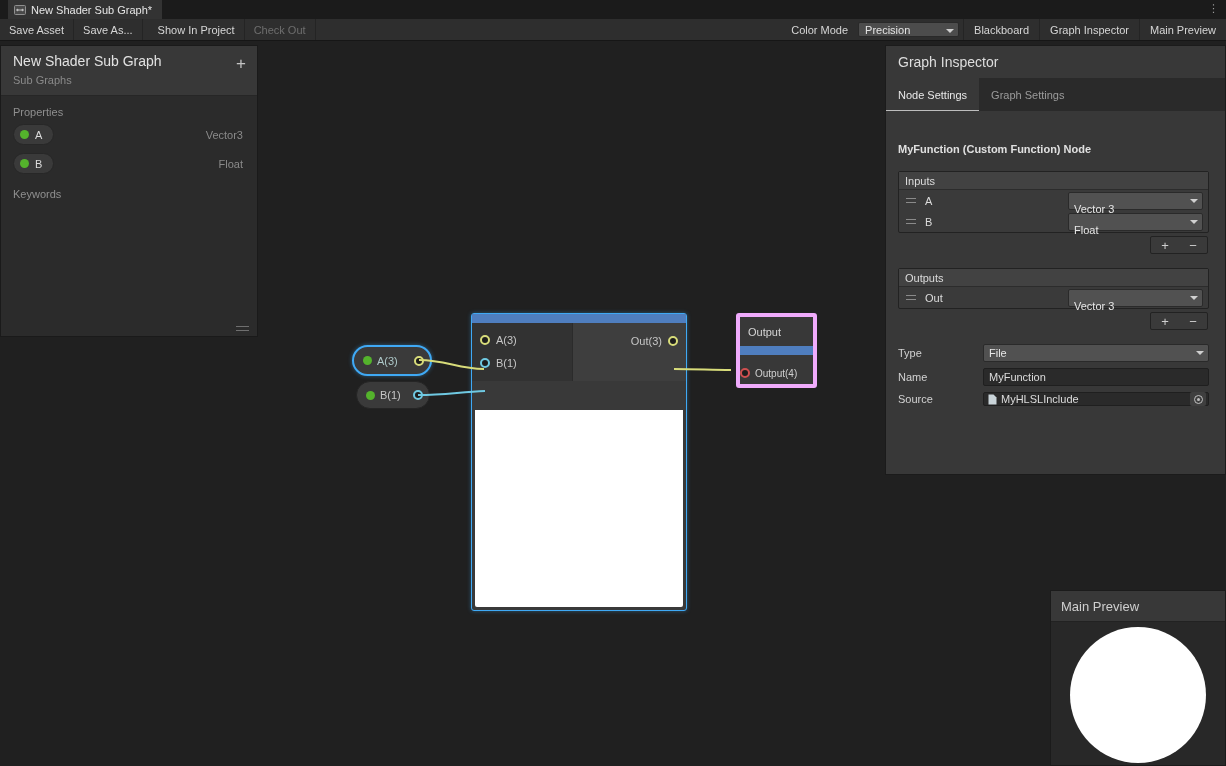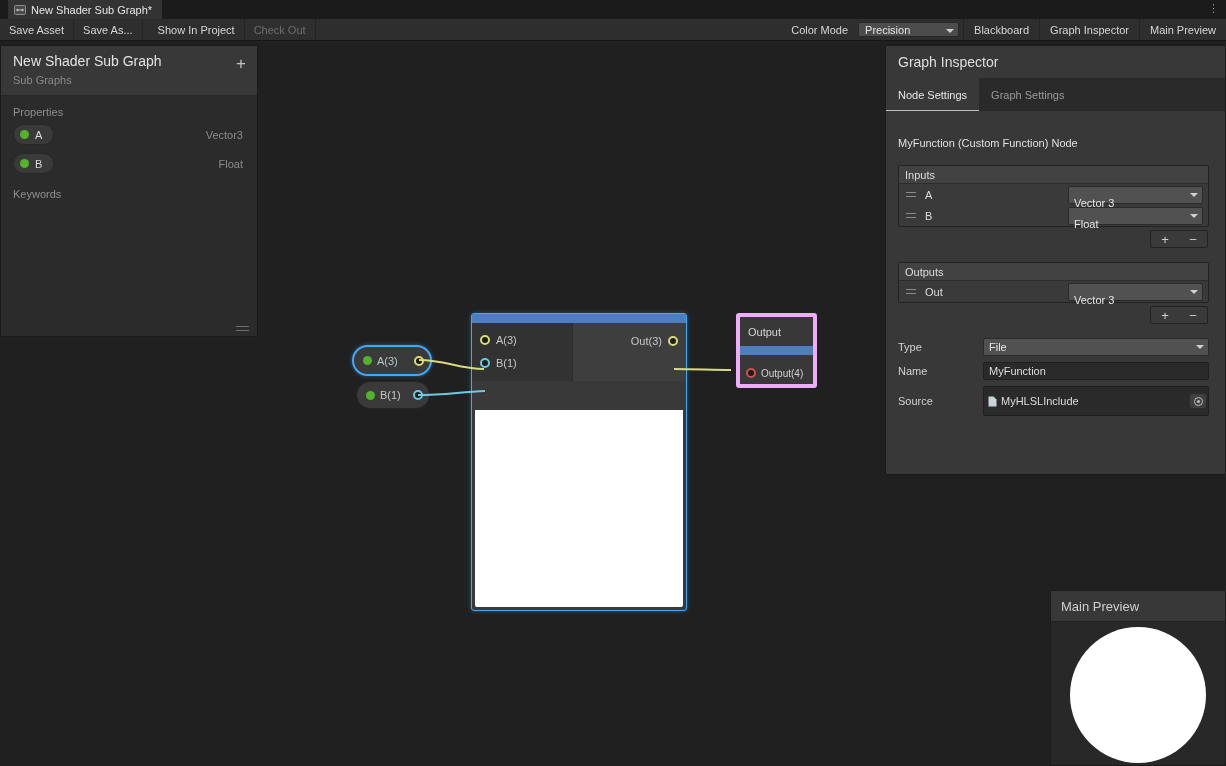--- a/index.html
+++ b/index.html
@@ -56,21 +56,21 @@
   .gn-strip{ height:9px; background:var(--accent-blue); }
   .fn-ports{ height:58px; display:flex; }
   .fn-in{ width:101px; background:#323232; border-right:1px solid #2b2b2b; padding-top:5px; }
   .fn-port-row{ height:23px; display:flex; align-items:center; gap:6px; padding-left:8px; color:#c6c6c6; }
   .fn-outcol{ flex:1; background:#3e3e3e; position:relative; }
   .fn-out-row{ position:absolute; right:8px; top:12px; display:flex; align-items:center; gap:6px; color:#c6c6c6; }
   .fn-preview{ position:absolute; left:3px; right:3px; top:96px; bottom:3px; background:#ffffff; border-radius:0 0 2px 2px; }
 
   .node-out{ left:736px; top:313px; width:81px; height:75px; background:#383838; border:4px solid #f0abfc; }
   .node-out .gn-title{ padding:0 8px; }
-  .on-row{ height:36px; display:flex; align-items:center; gap:5px; padding-left:6px; color:#d0d0d0; font-size:10px; }
+  .on-row{ height:36px; display:flex; align-items:center; gap:5px; color:#d0d0d0; font-size:10px; }
 
   
   .blackboard{ position:absolute; left:0; top:45px; width:258px; height:292px; background:rgba(43,43,43,.97); border:1px solid #1a1a1a; z-index:20; }
   .bb-header{ height:50px; background:var(--panel-bg); border-bottom:1px solid #262626; padding:7px 10px 0 12px; position:relative; }
   .bb-title{ font-size:14px; color:#e2e2e2; }
   .bb-sub{ font-size:11px; color:#8a8a8a; margin-top:5px; }
   .bb-add{ position:absolute; right:11px; top:9px; font-size:17px; color:#c4c4c4; line-height:1; }
   .bb-section{ font-size:11px; color:#8f8f8f; padding:10px 12px 2px; }
   .bb-row{ height:29px; display:flex; align-items:center; padding:0 14px 0 12px; }
   .bb-pill{ display:inline-flex; align-items:center; gap:6px; height:21px; padding:0 11px 0 6px; background:#3a3a3a; border:1px solid #272727; border-radius:11px; }
@@ -78,36 +78,36 @@
   .bb-type{ margin-left:auto; font-size:11px; color:#8a8a8a; }
   .grip{ position:absolute; right:8px; bottom:5px; width:13px; height:5px; border-top:1px solid #6f6f6f; border-bottom:1px solid #6f6f6f; }
 
   
   .inspector{ position:absolute; left:885px; top:45px; width:341px; height:430px; background:var(--panel-bg); border:1px solid #1b1b1b; z-index:20; }
   .gi-header{ height:32px; display:flex; align-items:center; padding:0 12px; font-size:14px; color:#dedede; }
   .gi-tabs{ height:33px; background:#2a2a2a; display:flex; }
   .gi-tab{ padding:0 12px; display:flex; align-items:center; font-size:11px; color:#9b9b9b; }
   .gi-tab.active{ background:var(--panel-bg); color:#e8e8e8; box-shadow:inset 0 -1px 0 #bdbdbd; }
   .gi-body{ padding:12px 16px 0 12px; }
-  .gi-node-title{ font-size:11px; font-weight:normal; color:#e0e0e0; margin:14px 0 16px; }
+  .gi-node-title{ font-size:11px; font-weight:bold; color:#e0e0e0; margin:20px 0 16px; }
   .rlist{ border:1px solid #222222; background:#3a3a3a; border-radius:2px; }
   .rl-header{ height:18px; background:#424242; border-bottom:1px solid #2c2c2c; font-size:11px; color:#dcdcdc; display:flex; align-items:center; padding:0 6px; }
   .rl-row{ height:21px; display:flex; align-items:center; padding:0 5px 0 7px; }
   .rl-handle{ width:10px; height:5px; border-top:1px solid #8a8a8a; border-bottom:1px solid #8a8a8a; flex:none; }
   .rl-name{ margin-left:9px; font-size:11px; color:#dcdcdc; }
   .rl-select{ margin-left:auto; width:135px; height:17px; background:#515151; border:1px solid #2a2a2a; border-radius:2px; display:flex; align-items:center; padding:16px 16px 0 5px; font-size:11px; color:#e8e8e8; position:relative; }
   .rl-select::after, .gi-dropdown::after{ content:""; position:absolute; right:4px; top:6px; border:4px solid transparent; border-top-color:#d0d0d0; }
   .rl-footer{ display:flex; justify-content:flex-end; margin:3px 1px 14px 0; }
   .rl-pm{ width:58px; height:18px; background:#3a3a3a; border:1px solid #222222; border-radius:2px; display:flex; }
   .rl-pm span{ flex:1; display:flex; align-items:center; justify-content:center; font-size:13px; color:#cfcfcf; }
   .gi-field{ display:flex; align-items:center; margin-bottom:6px; }
   .gi-flabel{ width:85px; font-size:11px; color:#d2d2d2; flex:none; }
   .gi-dropdown{ flex:1; background:#515151; border:1px solid #2a2a2a; border-radius:2px; display:flex; align-items:center; padding:0 16px 0 5px; font-size:11px; color:#e8e8e8; position:relative; height:18px; }
   .gi-input{ flex:1; background:#2a2a2a; border:1px solid #1f1f1f; border-radius:2px; display:flex; align-items:center; padding:0 5px; font-size:11px; color:#dcdcdc; height:18px; }
-  .gi-object{ flex:1; background:#2a2a2a; border:1px solid #1f1f1f; border-radius:2px; display:flex; align-items:center; padding:0 2px 0 4px; font-size:11px; color:#dcdcdc; height:30px; gap:4px; }
+  .gi-object{ flex:1; background:#2a2a2a; border:1px solid #1f1f1f; border-radius:2px; display:flex; align-items:center; padding:0 2px 0 4px; font-size:11px; color:#dcdcdc; height:14px; gap:4px; }
   .pick-circle{ width:9px; height:9px; border:1px solid #c0c0c0; border-radius:50%; position:relative; }
   .pick-circle::after{ content:""; position:absolute; left:2px; top:2px; width:3px; height:3px; background:#c0c0c0; border-radius:50%; }
   .gi-obj-pick{ margin-left:auto; width:16px; height:14px; background:#3f3f3f; border-radius:2px; display:flex; align-items:center; justify-content:center; }
 
   
   .mainpreview{ position:absolute; left:1050px; top:590px; width:176px; height:176px; background:#282828; border:1px solid #1b1b1b; z-index:20; }
   .mp-header{ height:31px; background:var(--panel-bg); border-bottom:1px solid #222222; display:flex; align-items:center; padding:0 10px; font-size:13px; color:#cfcfcf; }
   .mp-body{ position:relative; height:142px; }
   .mp-sphere{ position:absolute; left:50%; margin-left:-68px; top:5px; width:136px; height:136px; border-radius:50%; background:#ffffff; }
 </style>

